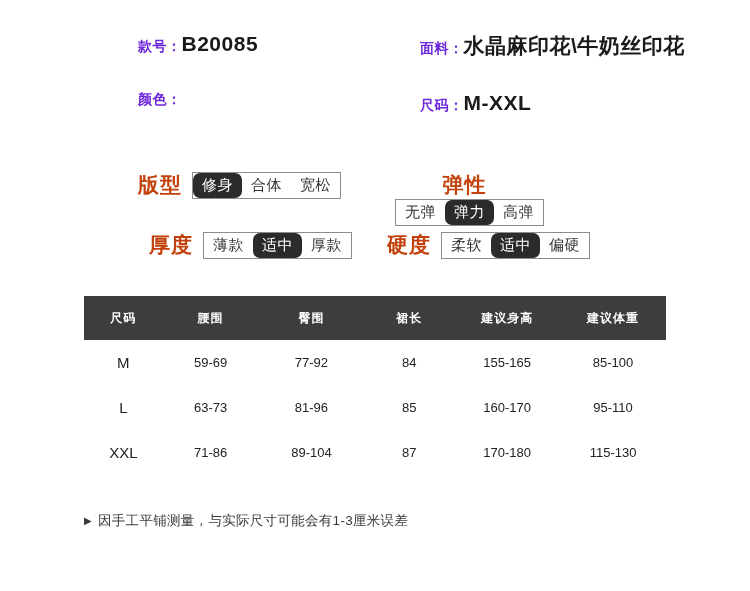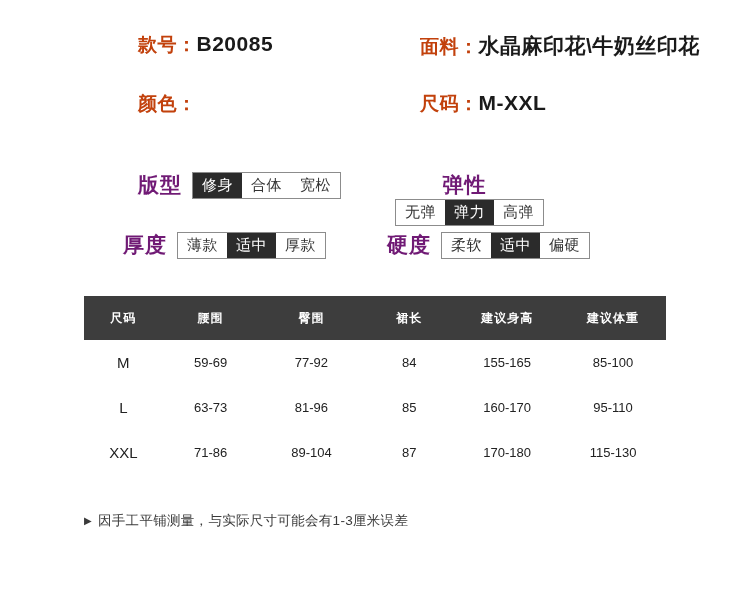--- a/index.html
+++ b/index.html
@@ -23,23 +23,23 @@
   
   .spec-row {
     display: flex;
     align-items: baseline;
   }
   .spec-row .cell {
     display: flex;
     align-items: baseline;
   }
   .spec-label {
-    font-size: 19px;
-    font-weight: bold;
-    color: #c2410c;
+    font-size: 14px;
+    font-weight: bold;
+    color: #6d28d9;
     letter-spacing: 0.5px;
   }
   .spec-value {
     font-size: 21px;
     font-weight: bold;
     color: #1a1a1a;
     letter-spacing: 0.5px;
   }
 
   #row-style { position: absolute; left: 0; top: 32px; width: 750px; }
@@ -59,46 +59,47 @@
   #row-fit { top: 171px; }
   #row-thick { top: 231px; }
 
   .attr-group {
     position: absolute;
     display: flex;
     align-items: center;
   }
   #row-fit .group-a { left: 138px; }
   #row-fit .group-b { left: 395px; flex-direction: column; }
-  #row-thick .group-a { left: 123px; }
+  #row-thick .group-a { left: 149px; }
   #row-thick .group-b { left: 387px; }
 
   .attr-name {
     font-size: 21px;
     font-weight: bold;
-    color: #701a75;
+    color: #c2410c;
     margin-right: 10px;
     letter-spacing: 1px;
   }
   .opt-box {
     display: flex;
     border: 1px solid #8c8c8c;
     background: #ffffff;
     height: 25px;
     align-items: stretch;
   }
   .opt {
     font-size: 15px;
     color: #333333;
     padding: 0 9px;
     display: flex;
     align-items: center;
     justify-content: center;
     white-space: nowrap;
     letter-spacing: 0.5px;
+    border-radius: 7px;
   }
   .opt.active {
     background: #2b2b2b;
     color: #ffffff;
   }
 
   
   .size-table {
     position: absolute;
     left: 84px;

